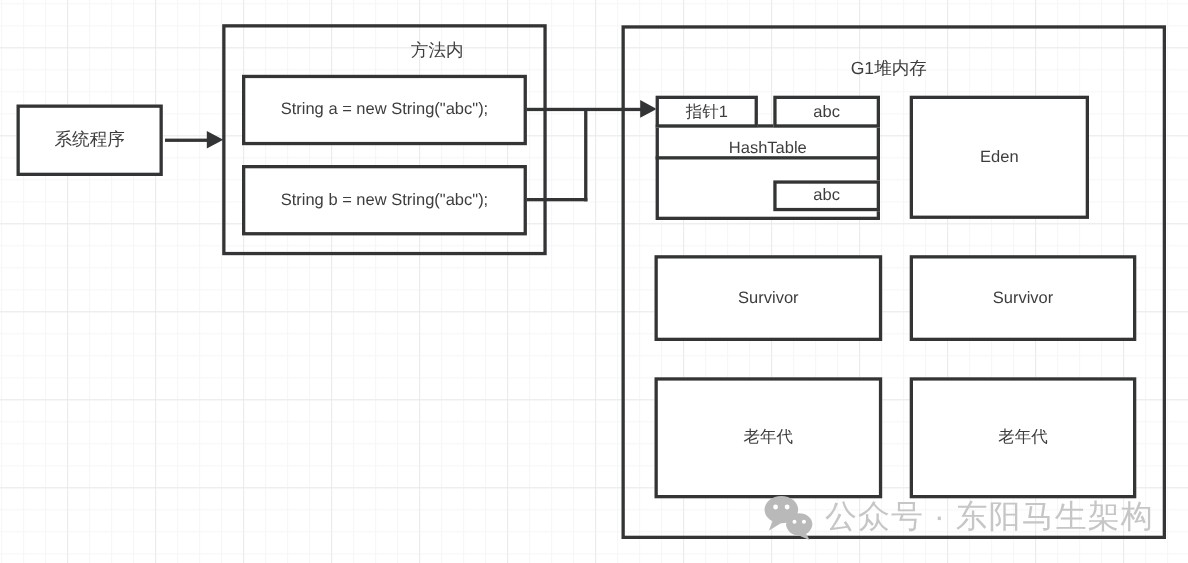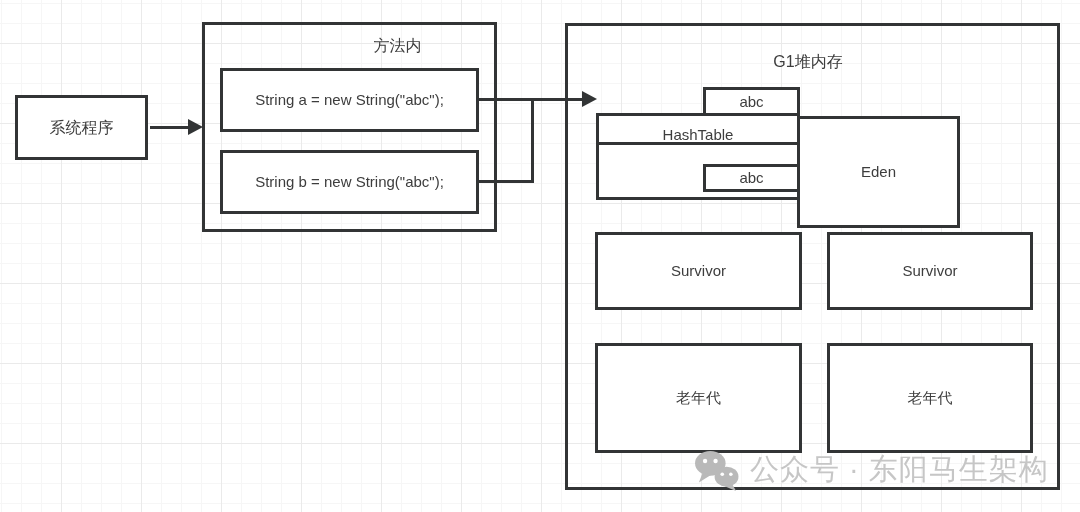--- a/index.html
+++ b/index.html
@@ -76,28 +76,31 @@
   <div class="vline" style="left:531px;top:99px;width:3px;height:84px;"></div>
 
   <div class="box container" style="left:565px;top:23px;width:495px;height:467px;"></div>
   <div class="title" style="left:565px;top:52px;width:486px;">G1堆内存</div>
 
   <div class="box" style="left:596px;top:113px;width:204px;height:87px;"></div>
   <div class="hline" style="left:596px;top:142px;width:204px;height:3px;"></div>
   <div class="box z2" style="left:596px;top:113px;width:204px;height:44px;border:none;background:transparent;">
     <span>HashTable</span>
   </div>
+  <div class="box z2" style="left:596px;top:87px;width:93px;height:29px;">
+    <span>指针1</span>
+  </div>
   <div class="box z2" style="left:703px;top:87px;width:97px;height:29px;">
     <span>abc</span>
   </div>
   <div class="box z2" style="left:703px;top:164px;width:97px;height:28px;">
     <span>abc</span>
   </div>
 
-  <div class="box" style="left:797px;top:87px;width:163px;height:112px;margin-top:29px;">
+  <div class="box" style="left:827px;top:87px;width:163px;height:112px;">
     <span>Eden</span>
   </div>
   <div class="box" style="left:595px;top:232px;width:207px;height:78px;">
     <span>Survivor</span>
   </div>
   <div class="box" style="left:827px;top:232px;width:206px;height:78px;">
     <span>Survivor</span>
   </div>
   <div class="box" style="left:595px;top:343px;width:207px;height:110px;">
     <span>老年代</span>

